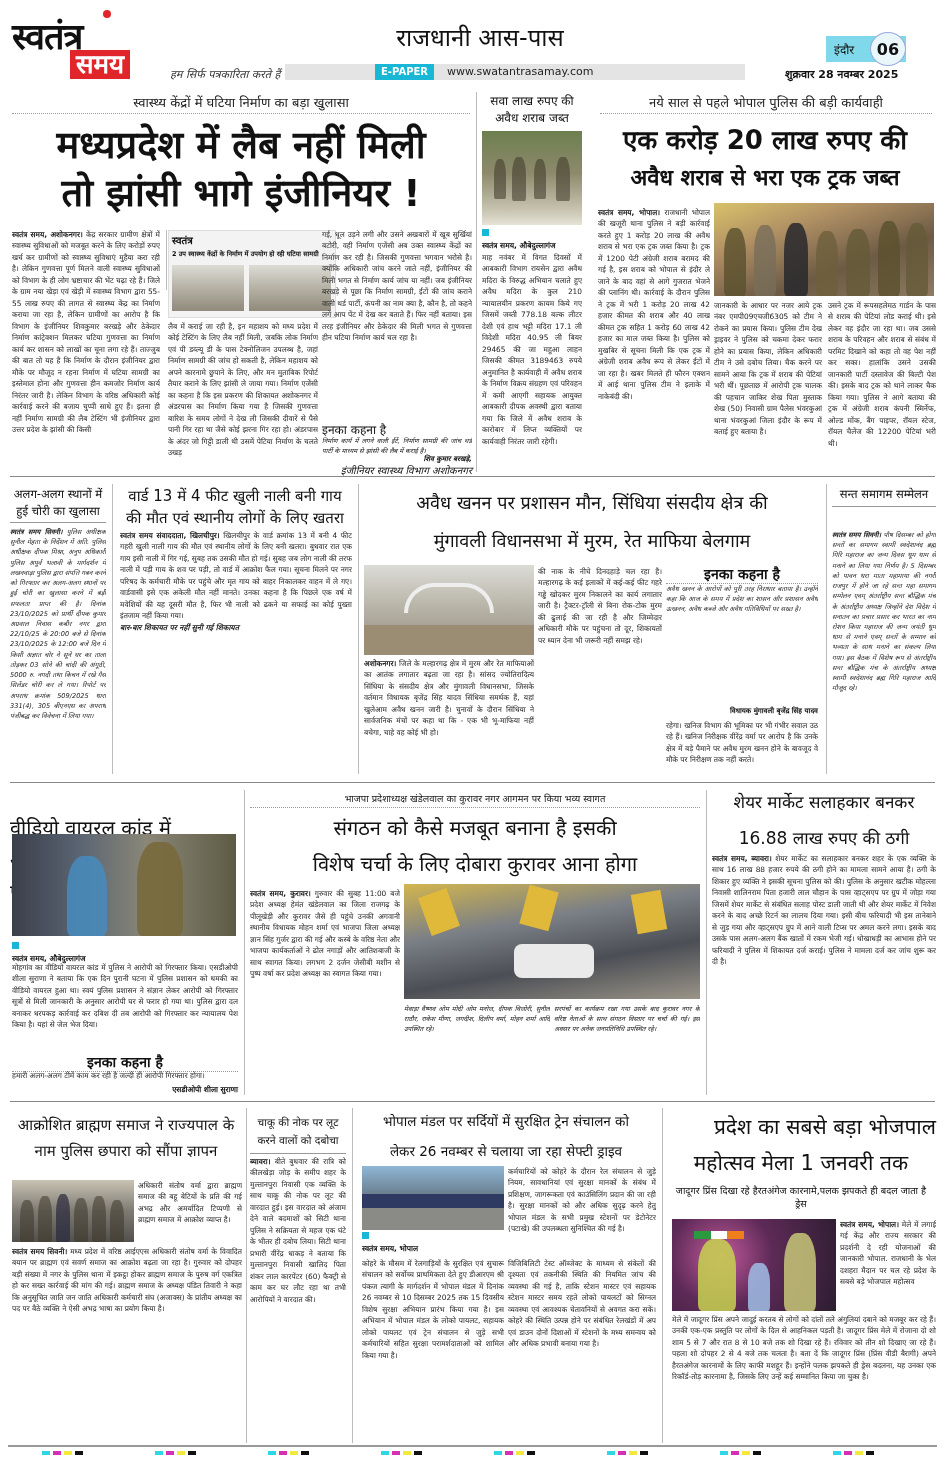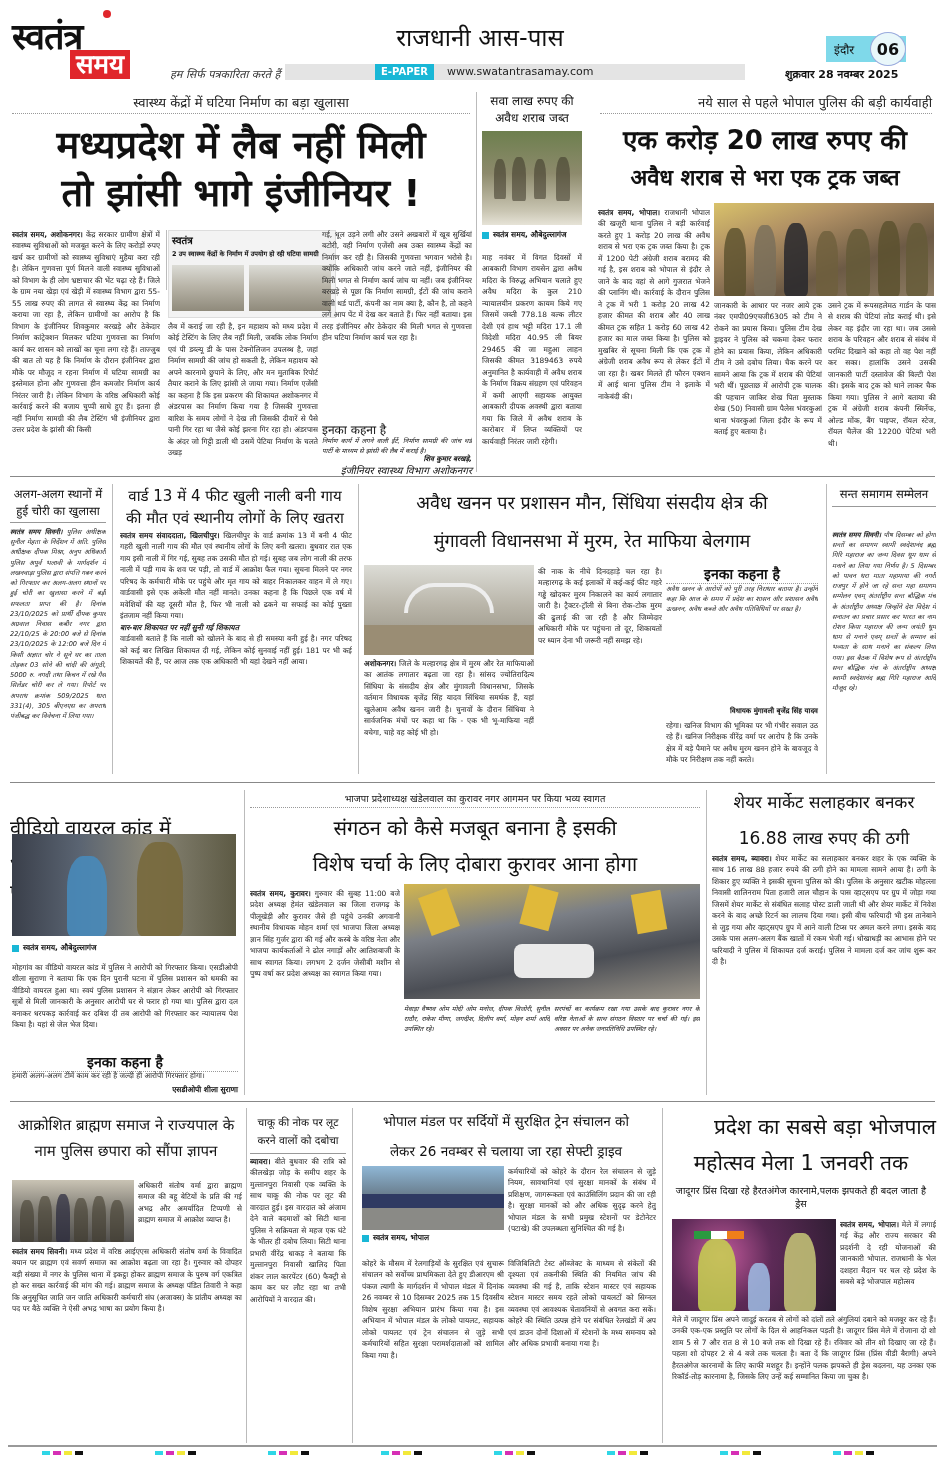--- a/index.html
+++ b/index.html
@@ -14,21 +14,21 @@
   .photo { background: linear-gradient(135deg, #7a8a6a 0%, #b5a98f 40%, #6d6a5c 70%, #a39a88 100%); overflow: hidden; }
   .photo.warm { background: linear-gradient(160deg, #d9c26a 0%, #b09064 30%, #6c5a45 65%, #8d7c62 100%); }
   .photo.stage { background: radial-gradient(circle at 30% 40%, #c25a9b 0%, #5d2a57 40%, #2c1d30 100%); }
   .photo.site { background: linear-gradient(180deg, #dcdcd6 0%, #b9b5a9 45%, #8f8a7b 100%); }
   .photo.crowd { background: linear-gradient(170deg, #d3b64e 0%, #7b7f86 35%, #4b4e55 65%, #9a9488 100%); }
   .photo.forest { background: linear-gradient(180deg, #6d7f4e 0%, #8d8a6c 45%, #c9c5b2 85%, #e6e3d7 100%); }
   .photo.rail { background: linear-gradient(180deg, #8fb7d6 0%, #6a7e8e 45%, #3b3f46 80%, #6e6e6e 100%); }
   .figure { position: absolute; background: rgba(60,55,40,0.55); border-radius: 40% 40% 10% 10%; }
   .vline { position: absolute; background: #bbb; width: 1px; }
   .hline { position: absolute; background: #bbb; height: 1px; }
-  .caption { font-size: 7.5px; font-weight: bold; color: #111; display: flex; align-items: flex-end; gap: 4px; }
+  .caption { font-size: 7.5px; font-weight: bold; color: #111; display: flex; align-items: flex-start; gap: 4px; flex-direction: column; }
   .caption .sq { width: 7px; height: 7px; background: #19b7d6; display: inline-block; }
   .quote-title { font-size: 14px; font-weight: bold; text-align: center; color: #111; }
   .reg-mark { position: absolute; top: 1451px; display: flex; gap: 3px; }
   .reg-mark span { width: 8px; height: 4px; display: inline-block; }
   .masthead-logo { position: absolute; left: 12px; top: 10px; width: 140px; height: 72px; }
   .logo-top { font-size: 36px; font-weight: bold; color: #111; letter-spacing: -1px; line-height: 1; font-family: "DejaVu Serif", serif; }
   .logo-bottom { position: absolute; left: 58px; top: 40px; background: #e0262b; color: #fff; font-size: 26px; font-weight: bold; padding: 0 6px; line-height: 1.1; }
   .logo-dot { position: absolute; left: 91px; top: 0; width: 8px; height: 8px; border-radius: 50%; background: #e0262b; }
 </style>
 </head>
@@ -79,21 +79,21 @@
   <div class="figure" style="left:30px;top:26px;width:14px;height:44px;"></div>
   <div class="figure" style="left:52px;top:28px;width:12px;height:40px;"></div>
   <div class="figure" style="left:74px;top:26px;width:14px;height:44px;"></div>
 </div>
 <div class="abs caption" style="left:482px;top:229px;">
   <span class="sq"></span>
   <span>स्वतंत्र समय, औबेदुल्लागंज</span>
 </div>
 <div class="abs body-text" style="left:482px;top:252px;width:100px;height:215px;">माह नवंबर में विगत दिवसों में आबकारी विभाग रायसेन द्वारा अवैध मदिरा के विरुद्ध अभियान चलाते हुए अवैध मदिरा के कुल 210 न्यायालयीन प्रकरण कायम किये गए जिसमें जब्ती 778.18 बल्क लीटर देशी एवं हाथ भट्टी मदिरा 17.1 ली विदेशी मदिरा 40.95 ली बियर 29465 की जा महुआ लाहन जिसकी कीमत 3189463 रुपये अनुमानित है कार्यवाही में अवैध शराब के निर्माण विक्रय संग्रहण एवं परिवहन में कमी आएगी सहायक आयुक्त आबकारी दीपक अवस्थी द्वारा बताया गया कि जिले में अवैध शराब के कारोबार में लिप्त व्यक्तियों पर कार्यवाही निरंतर जारी रहेगी।</div>
 
-<div class="abs kicker" style="left:600px;top:93px;width:332px;text-align:right;">नये साल से पहले भोपाल पुलिस की बड़ी कार्यवाही</div>
+<div class="abs kicker" style="left:600px;top:93px;width:332px;">नये साल से पहले भोपाल पुलिस की बड़ी कार्यवाही</div>
 <div class="abs hl" style="left:595px;top:126px;width:340px;font-size:26px;">एक करोड़ 20 लाख रुपए की</div>
 <div class="abs hl" style="left:595px;top:166px;width:340px;font-size:22px;">अवैध शराब से भरा एक ट्रक जब्त</div>
 <div class="abs body-text" style="left:598px;top:207px;width:112px;height:262px;">
   <b>स्वतंत्र समय, भोपाल।</b>
   <span>राजधानी भोपाल की खजूरी थाना पुलिस ने बड़ी कार्रवाई करते हुए 1 करोड़ 20 लाख की अवैध शराब से भरा एक ट्रक जब्त किया है। ट्रक में 1200 पेटी अंग्रेजी शराब बरामद की गई है, इस शराब को भोपाल से इंदौर ले जाने के बाद वहां से आगे गुजरात भेजने की प्लानिंग थी। कार्रवाई के दौरान पुलिस ने ट्रक में भरी 1 करोड़ 20 लाख 42 हजार कीमत की शराब और 40 लाख कीमत ट्रक सहित 1 करोड़ 60 लाख 42 हजार का माल जब्त किया है। पुलिस को मुखबिर से सूचना मिली कि एक ट्रक में अंग्रेजी शराब अवैध रूप से लेकर ईंटों में जा रहा है। खबर मिलते ही फौरन एक्शन में आई थाना पुलिस टीम ने इलाके में नाकेबंदी की।</span>
 </div>
 <div class="abs photo warm" style="left:714px;top:203px;width:220px;height:93px;">
   <div class="figure" style="left:10px;top:25px;width:22px;height:68px;background:rgba(90,80,45,0.8);"></div>
   <div class="figure" style="left:40px;top:22px;width:22px;height:71px;background:rgba(120,110,90,0.8);"></div>
   <div class="figure" style="left:70px;top:20px;width:24px;height:73px;background:rgba(40,40,45,0.85);"></div>
@@ -112,21 +112,20 @@
   <b>स्वतंत्र समय सिवनी।</b>
   <span>पुलिस अधीक्षक सुनील मेहता के निर्देशन में अति. पुलिस अधीक्षक दीपक मिश्रा, अनुप अधिकारी पुलिस अपूर्व भलावी के मार्गदर्शन में लखनवाड़ा पुलिस द्वारा संपत्ति गबन करने को गिरफ्तार कर अलग-अलग स्थानों पर हुई चोरी का खुलासा करने में बड़ी सफलता प्राप्त की है। दिनांक 23/10/2025 को प्रार्थी दीपक कुमार अग्रवाल निवास कबीर नगर द्वारा 22/10/25 के 20:00 बजे से दिनांक 23/10/2025 के 12:00 बजे दिन में किसी अज्ञात चोर ने सूने घर का ताला तोड़कर 03 सोने की चांदी की अंगूठी, 5000 रु. नगदी तथा किचन में रखे गैस सिलेंडर चोरी कर ले गया। रिपोर्ट पर अपराध क्रमांक 509/2025 धारा 331(4), 305 बीएनएस का अपराध पंजीबद्ध कर विवेचना में लिया गया।</span>
 </div>
 <div class="vline" style="left:112px;top:484px;height:290px;"></div>
 
 <div class="abs" style="left:120px;top:486px;width:230px;font-size:15px;text-align:center;line-height:1.45;">वार्ड 13 में 4 फीट खुली नाली बनी गाय की मौत एवं स्थानीय लोगों के लिए खतरा</div>
 <div class="abs body-text" style="left:120px;top:530px;width:232px;height:248px;">
   <b>स्वतंत्र समय संवाददाता, खिलचीपुर।</b>
   <span>खिलचीपुर के वार्ड क्रमांक 13 में बनी 4 फीट गहरी खुली नाली गाय की मौत एवं स्थानीय लोगों के लिए बनी खतरा। बुधवार रात एक गाय इसी नाली में गिर गई, सुबह तक उसकी मौत हो गई। सुबह जब लोग नाली की तरफ नाली में पड़ी गाय के शव पर पड़ी, तो वार्ड में आक्रोश फैल गया। सूचना मिलने पर नगर परिषद के कर्मचारी मौके पर पहुंचे और मृत गाय को बाहर निकालकर वाहन में ले गए। वार्डवासी इसे एक अकेली मौत नहीं मानते। उनका कहना है कि पिछले एक वर्ष में मवेशियों की यह दूसरी मौत है, फिर भी नाली को ढकने या सफाई का कोई पुख्ता इंतजाम नहीं किया गया।</span>
   <b style="display:block;font-style:italic;">बार-बार शिकायत पर नहीं सुनी गई शिकायत</b>
-  <span>वार्डवासी बताते हैं कि नाली को खोलने के बाद से ही समस्या बनी हुई है। नगर परिषद को कई बार लिखित शिकायत दी गई, लेकिन कोई सुनवाई नहीं हुई। 181 पर भी कई शिकायतें की हैं, पर आज तक एक अधिकारी भी यहां देखने नहीं आया।</span>
 </div>
 <div class="vline" style="left:358px;top:484px;height:290px;"></div>
 
 <div class="abs" style="left:362px;top:490px;width:460px;font-size:18px;text-align:center;">अवैध खनन पर प्रशासन मौन, सिंधिया संसदीय क्षेत्र की</div>
 <div class="abs" style="left:362px;top:528px;width:460px;font-size:18px;text-align:center;">मुंगावली विधानसभा में मुरम, रेत माफिया बेलगाम</div>
 <div class="abs photo site" style="left:364px;top:565px;width:170px;height:90px;">
   <div style="position:absolute;left:40px;top:18px;width:90px;height:30px;border:4px solid #eee;border-bottom:none;border-radius:40px 40px 0 0;"></div>
   <div style="position:absolute;left:0;top:60px;width:170px;height:30px;background:#9a8d74;"></div>
 </div>
 <div class="abs body-text" style="left:364px;top:658px;width:170px;height:120px;">

